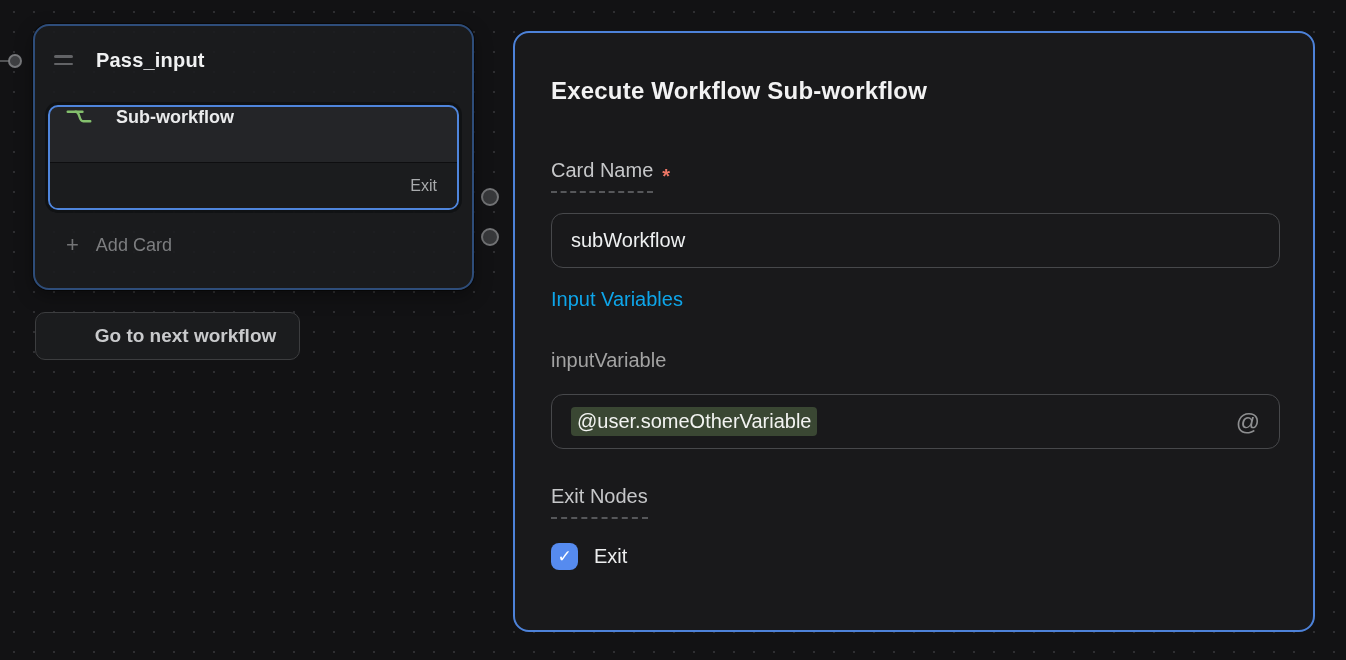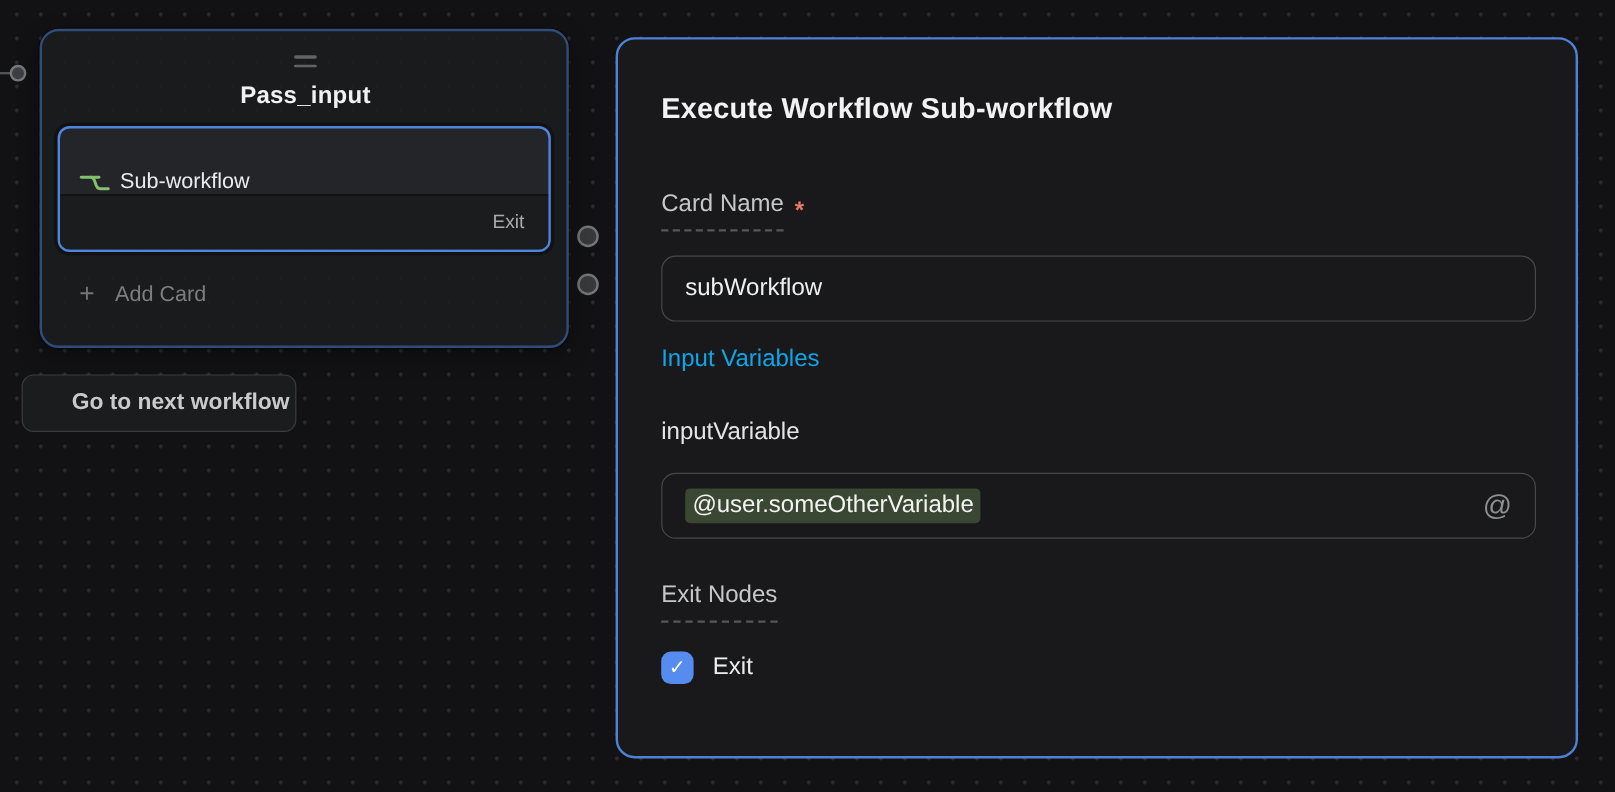--- a/index.html
+++ b/index.html
@@ -26,43 +26,43 @@
   .port.p1{left:481px; top:188px;}
   .port.p2{left:481px; top:228px;}
 
   
   .node{
     position:absolute; left:33px; top:24px; width:441px; height:266px;
     background:rgba(27,28,31,0.88); border:2.5px solid var(--node-border);
     border-radius:16px; box-shadow:0 0 0 1px rgba(0,0,0,0.45), 0 6px 18px rgba(0,0,0,0.35);
     padding:0 13px;
   }
-  .node-header{display:flex; align-items:center; gap:13px; height:58px; padding:20px 4px 0 6px;flex-direction:column;}
+  .node-header{display:flex; align-items:center; gap:23px; height:58px; padding:10px 4px 0 6px;}
   .drag-handle{display:flex; flex-direction:column; gap:5px; width:19px;}
   .drag-handle i{display:block; height:2.5px; background:#626366; border-radius:2px;}
   .node-title{font-size:20px; font-weight:700; color:#f0f1f2; letter-spacing:.2px;}
 
   .step-card{
     margin-top:21px; border:2px solid var(--selection-blue); border-radius:10px;
     overflow:hidden; background:#242528; box-shadow:0 0 0 3px rgba(10,11,13,0.55);
   }
-  .step-top{height:55px; display:flex; align-items:flex-end; gap:8px; padding:0 16px;}
+  .step-top{height:55px; display:flex; align-items:flex-start; gap:24px; padding:0 16px;font-weight:bold;}
   .step-icon{flex:0 0 auto; display:flex;}
   .step-label{font-size:18px; color:#eaebec;}
   .step-bottom{height:46px; background:#1b1c1e; border-top:1px solid #0e0e10;
     display:flex; align-items:center; justify-content:flex-end; padding:0 20px;}
   .exit-port-label{font-size:16px; color:#a9abad;}
 
   .add-card{margin-top:24px; display:flex; align-items:center; gap:17px; padding-left:18px; cursor:default;}
   .add-plus{font-size:22px; color:#737476; line-height:1;}
   .add-label{font-size:18px; color:#7d7e80;}
 
   
   .next-btn{
-    position:absolute; left:18px; top:312px; width:229px; height:48px;
+    position:absolute; left:35px; top:312px; width:265px; height:48px;
     background:#1b1c1e; border:1.5px solid #3c3d3f; border-radius:10px;
     display:flex; align-items:center; justify-content:center;
     font-size:19px; font-weight:600; color:#c9cacc;padding-left:36px;
   }
 
   
   .panel{
     position:absolute; left:513px; top:31px; width:802px; height:601px;
     background:#19191b; border:2.5px solid var(--panel-border); border-radius:16px;
     padding:0 36px;
@@ -73,21 +73,21 @@
   .dashed-underline{display:inline-block; font-size:20px; color:#c6c7c9;
     padding-bottom:9px; border-bottom:2px dashed #56575a;}
   .required{font-size:20px; font-weight:700; color:var(--required-red);}
 
   .text-input{
     margin-top:20px; width:729px; height:55px; border:1.5px solid #47484b; border-radius:12px;
     background:transparent; color:#eef0f1; font-size:20px; padding:11px 19px;
     font-family:"Liberation Sans","DejaVu Sans",sans-serif; outline:none; display:block;
   }
   .section-label{margin-top:20px; font-size:20px; color:#0ea5e9;}
-  .var-label{margin-top:38px; font-size:20px; color:#e5e5e5;}
+  .var-label{margin-top:38px; font-size:20px; color:#a3a3a3;}
 
   .token-input{
     margin-top:22px; width:729px; height:55px; border:1.5px solid #47484b; border-radius:12px;
     display:flex; align-items:center; padding:0 19px; position:relative;
   }
   .token-pill{background:var(--token-bg); border-radius:4px; padding:3px 6px;
     font-size:20px; color:#f2f3f1;}
   .mention-icon{position:absolute; right:19px; top:50%; transform:translateY(-50%);
     font-size:24px; color:#8e8f91;}
 

